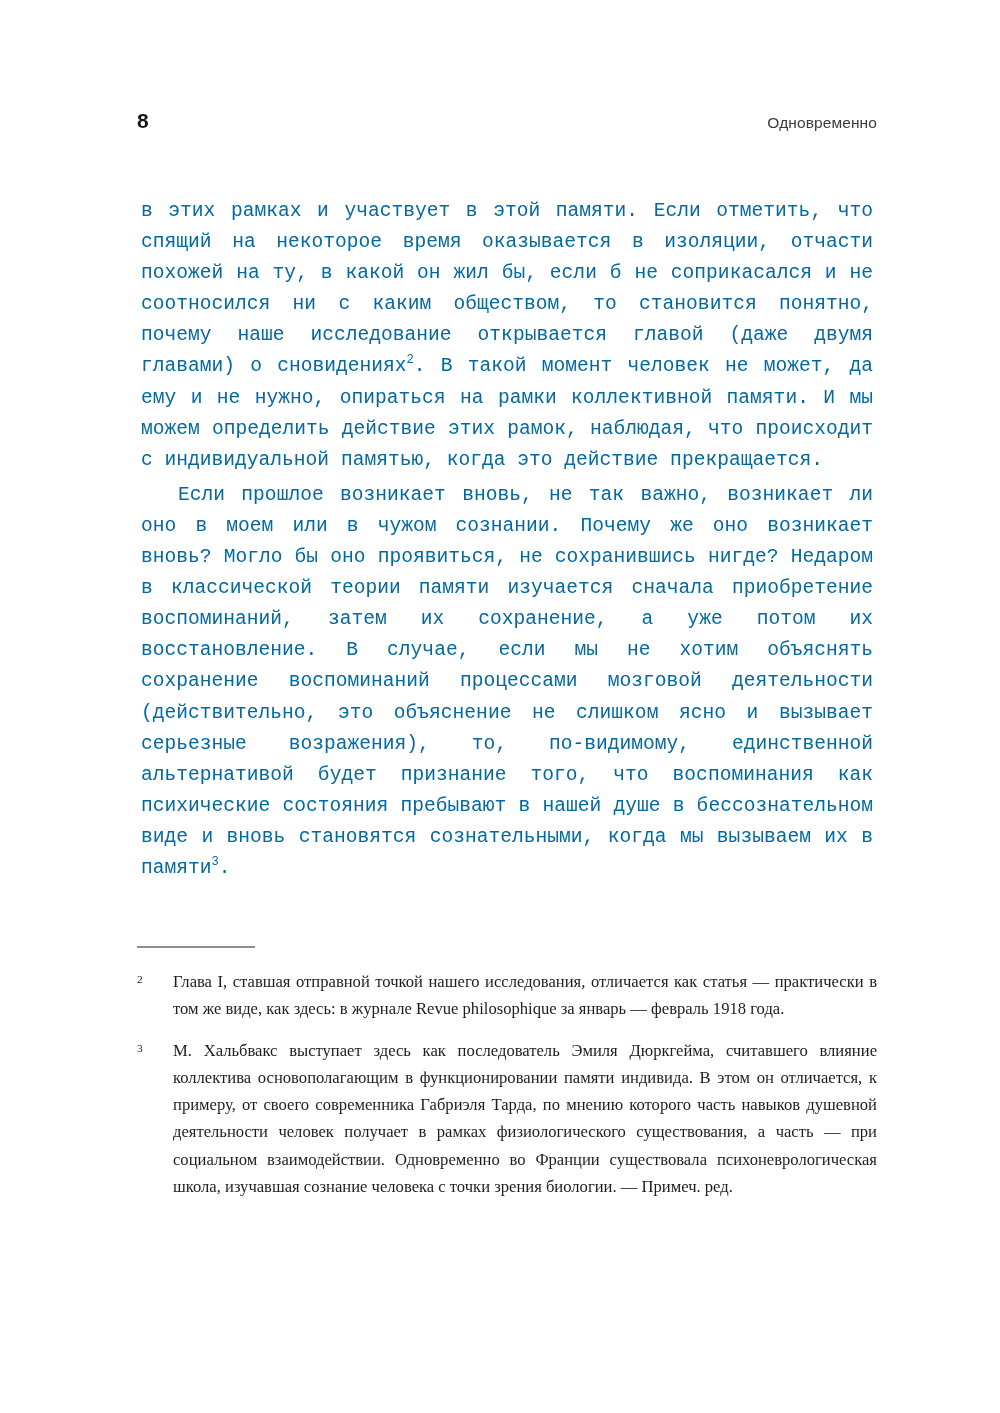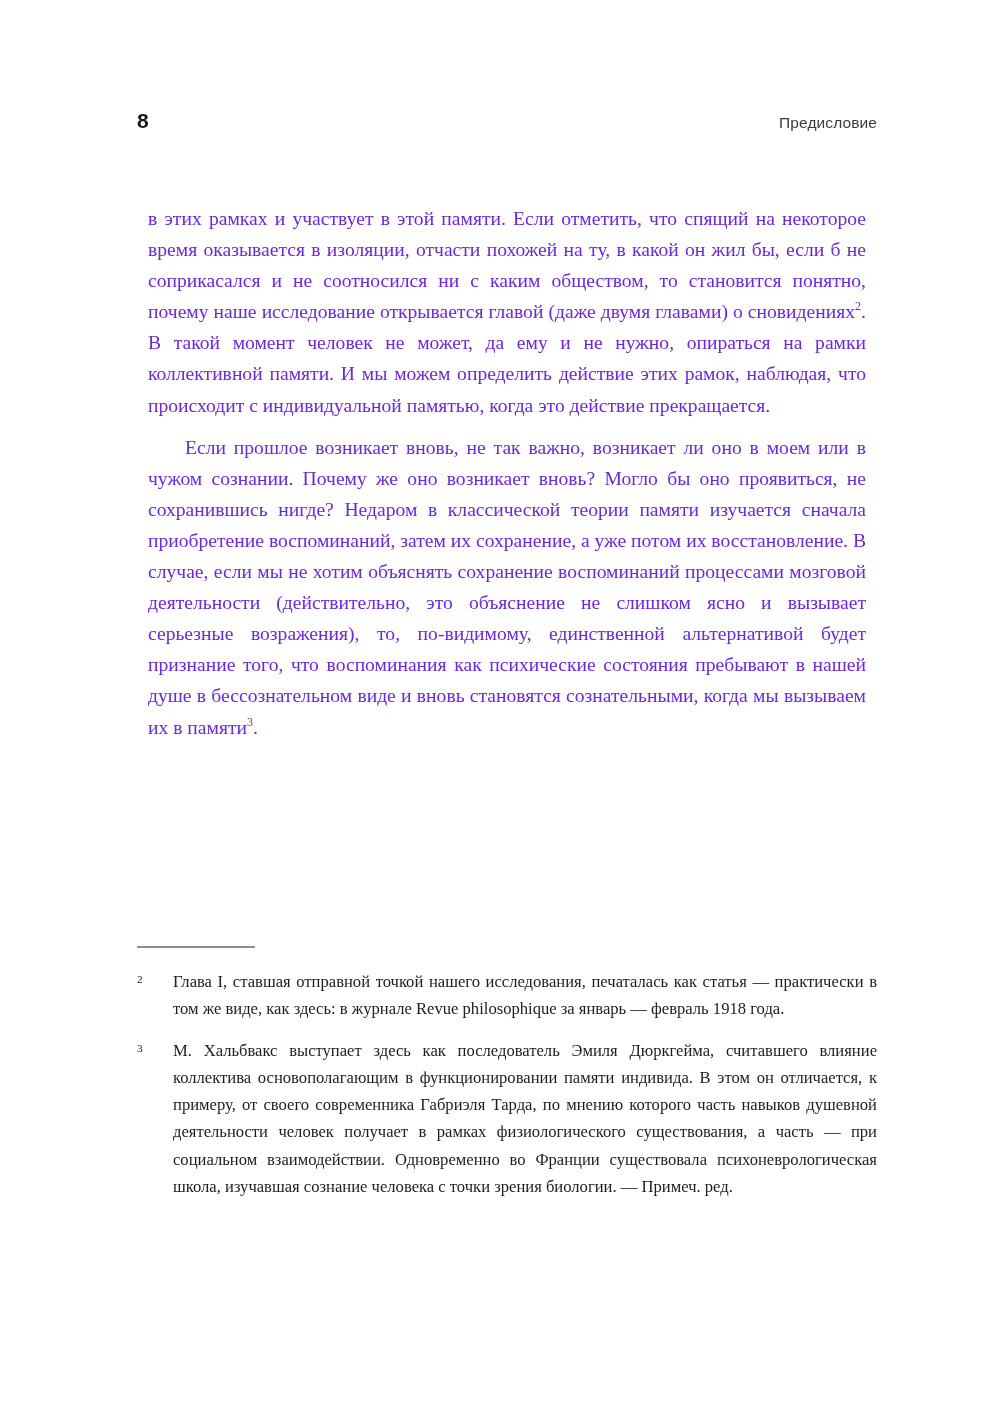--- a/index.html
+++ b/index.html
@@ -49,27 +49,28 @@
   }
 
   
   .textblock {
     position: absolute;
     left: 137px;
     top: 192px;
     width: 740px;
   }
   p.body {
-    margin: 11px;
+    margin: 4px;
     font-size: 19.6px;
     line-height: 31.1px;
     text-align: justify;
     text-justify: inter-word;
     hyphens: manual;
-    color: #6d28d9;
+    color: #0369a1;
+    font-family: Liberation Mono, monospace;
   }
   p.body.indent {
     text-indent: 37px;
   }
   sup.fnref {
     font-size: 0.62em;
     vertical-align: super;
     line-height: 0;
   }
 
@@ -106,38 +107,38 @@
   }
   .it { }
 </style>
 </head>
 <body>
 
 <div class="page">
 
   <header class="running-head">
     <span class="folio">8</span>
-    <span class="head-title">Предисловие</span>
+    <span class="head-title">Одновременно</span>
   </header>
 
   <section class="textblock">
 
     <p class="body"><span>в этих рамках и участвует в этой памяти. Если отметить, что спящий на некоторое время оказывается в изоляции, отчасти похожей на ту, в какой он жил бы, если б не соприкасался и не соотносился ни с каким обществом, то становится понятно, почему наше исследование открывается главой (даже двумя главами) о сновидениях</span><sup class="fnref">2</sup><span>. В такой момент человек не может, да ему и не нужно, опираться на рамки коллективной памяти. И мы можем определить действие этих рамок, наблюдая, что происходит с индивидуальной памятью, когда это действие прекращается.</span></p>
 
 
     <p class="body indent"><span>Если прошлое возникает вновь, не так важно, возникает ли оно в моем или в чужом сознании. Почему же оно возникает вновь? Могло бы оно проявиться, не сохранившись нигде? Недаром в классической теории памяти изучается сначала приобретение воспоминаний, затем их сохранение, а уже потом их восстановление. В случае, если мы не хотим объяснять сохранение воспоминаний процессами мозговой деятельности (действительно, это объяснение не слишком ясно и вызывает серьезные возражения), то, по-видимому, единственной альтернативой будет признание того, что воспоминания как психические состояния пребывают в нашей душе в бессознательном виде и вновь становятся сознательными, когда мы вызываем их в памяти</span><sup class="fnref">3</sup><span>.</span></p>
 
   </section>
 
   <section class="footnotes">
 
     <div class="fn-rule"></div>
 
     <div class="footnote">
-      <span class="fn-num">2</span><span>Глава I, ставшая отправной точкой нашего исследования, печаталась как статья — практически в том же виде, как здесь: в журнале </span><span class="it">Revue philosophique</span><span> за январь — февраль 1918 года.</span>
+      <span class="fn-num">2</span><span>Глава I, ставшая отправной точкой нашего исследования, отличается как статья — практически в том же виде, как здесь: в журнале </span><span class="it">Revue philosophique</span><span> за январь — февраль 1918 года.</span>
     </div>
 
     <div class="footnote">
       <span class="fn-num">3</span><span>М. Хальбвакс выступает здесь как последователь Эмиля Дюркгейма, считавшего влияние коллектива основополагающим в функционировании памяти индивида. В этом он отличается, к примеру, от своего современника Габриэля Тарда, по мнению которого часть навыков душевной деятельности человек получает в рамках физиологического существования, а часть — при социальном взаимодействии. Одновременно во Франции существовала психоневрологическая школа, изучавшая сознание человека с точки зрения биологии. — </span><span class="it">Примеч. ред</span><span>.</span>
     </div>
 
   </section>
 
 </div>
 

